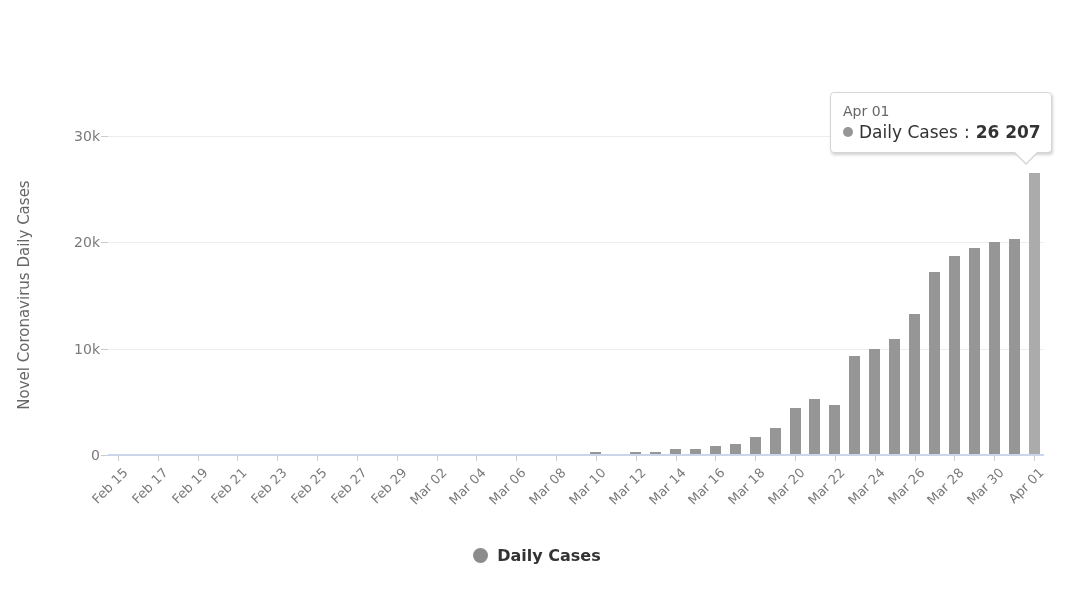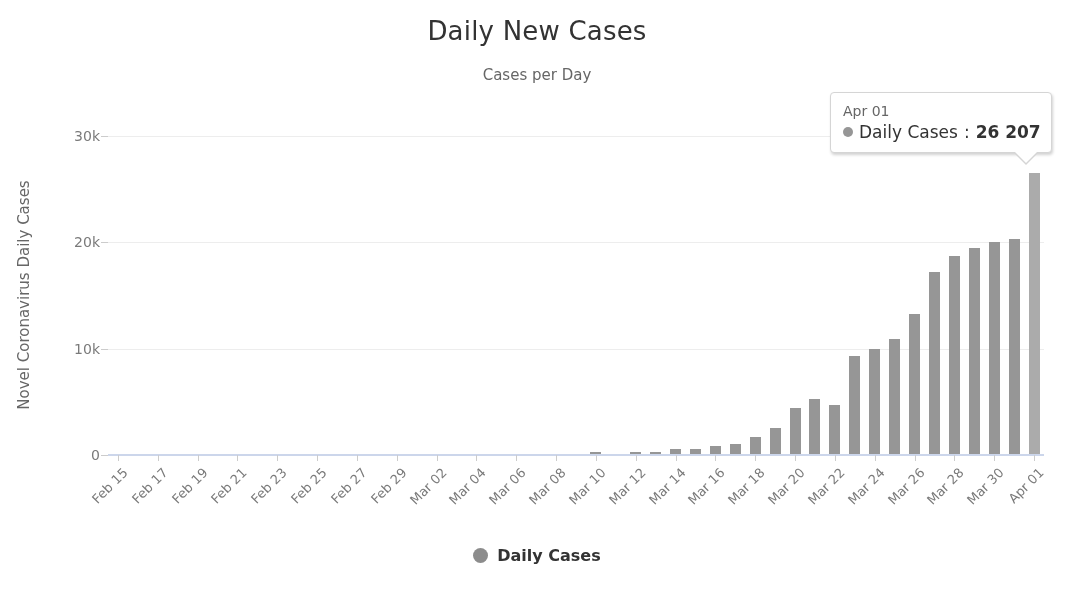--- a/index.html
+++ b/index.html
@@ -225,24 +225,22 @@
     border-left: 12px solid transparent;
     border-right: 12px solid transparent;
     border-top: 12px solid #ffffff;
   }
 </style>
 </head>
 <body>
 
 <div id="chart-root">
 
-  <div class="chart-title">Daily New Cases</div>
 
   <div class="chart-subtitle">
-    <span class="sub-line">Cases per Day</span>
   </div>
 
   <div class="y-axis-title">
     <span>Novel Coronavirus Daily Cases</span>
   </div>
 
   <div id="plot">
     <div id="gridlines">
         <div class="gridline" style="top: 213.5px;"></div>
         <div class="gridline" style="top: 107px;"></div>

